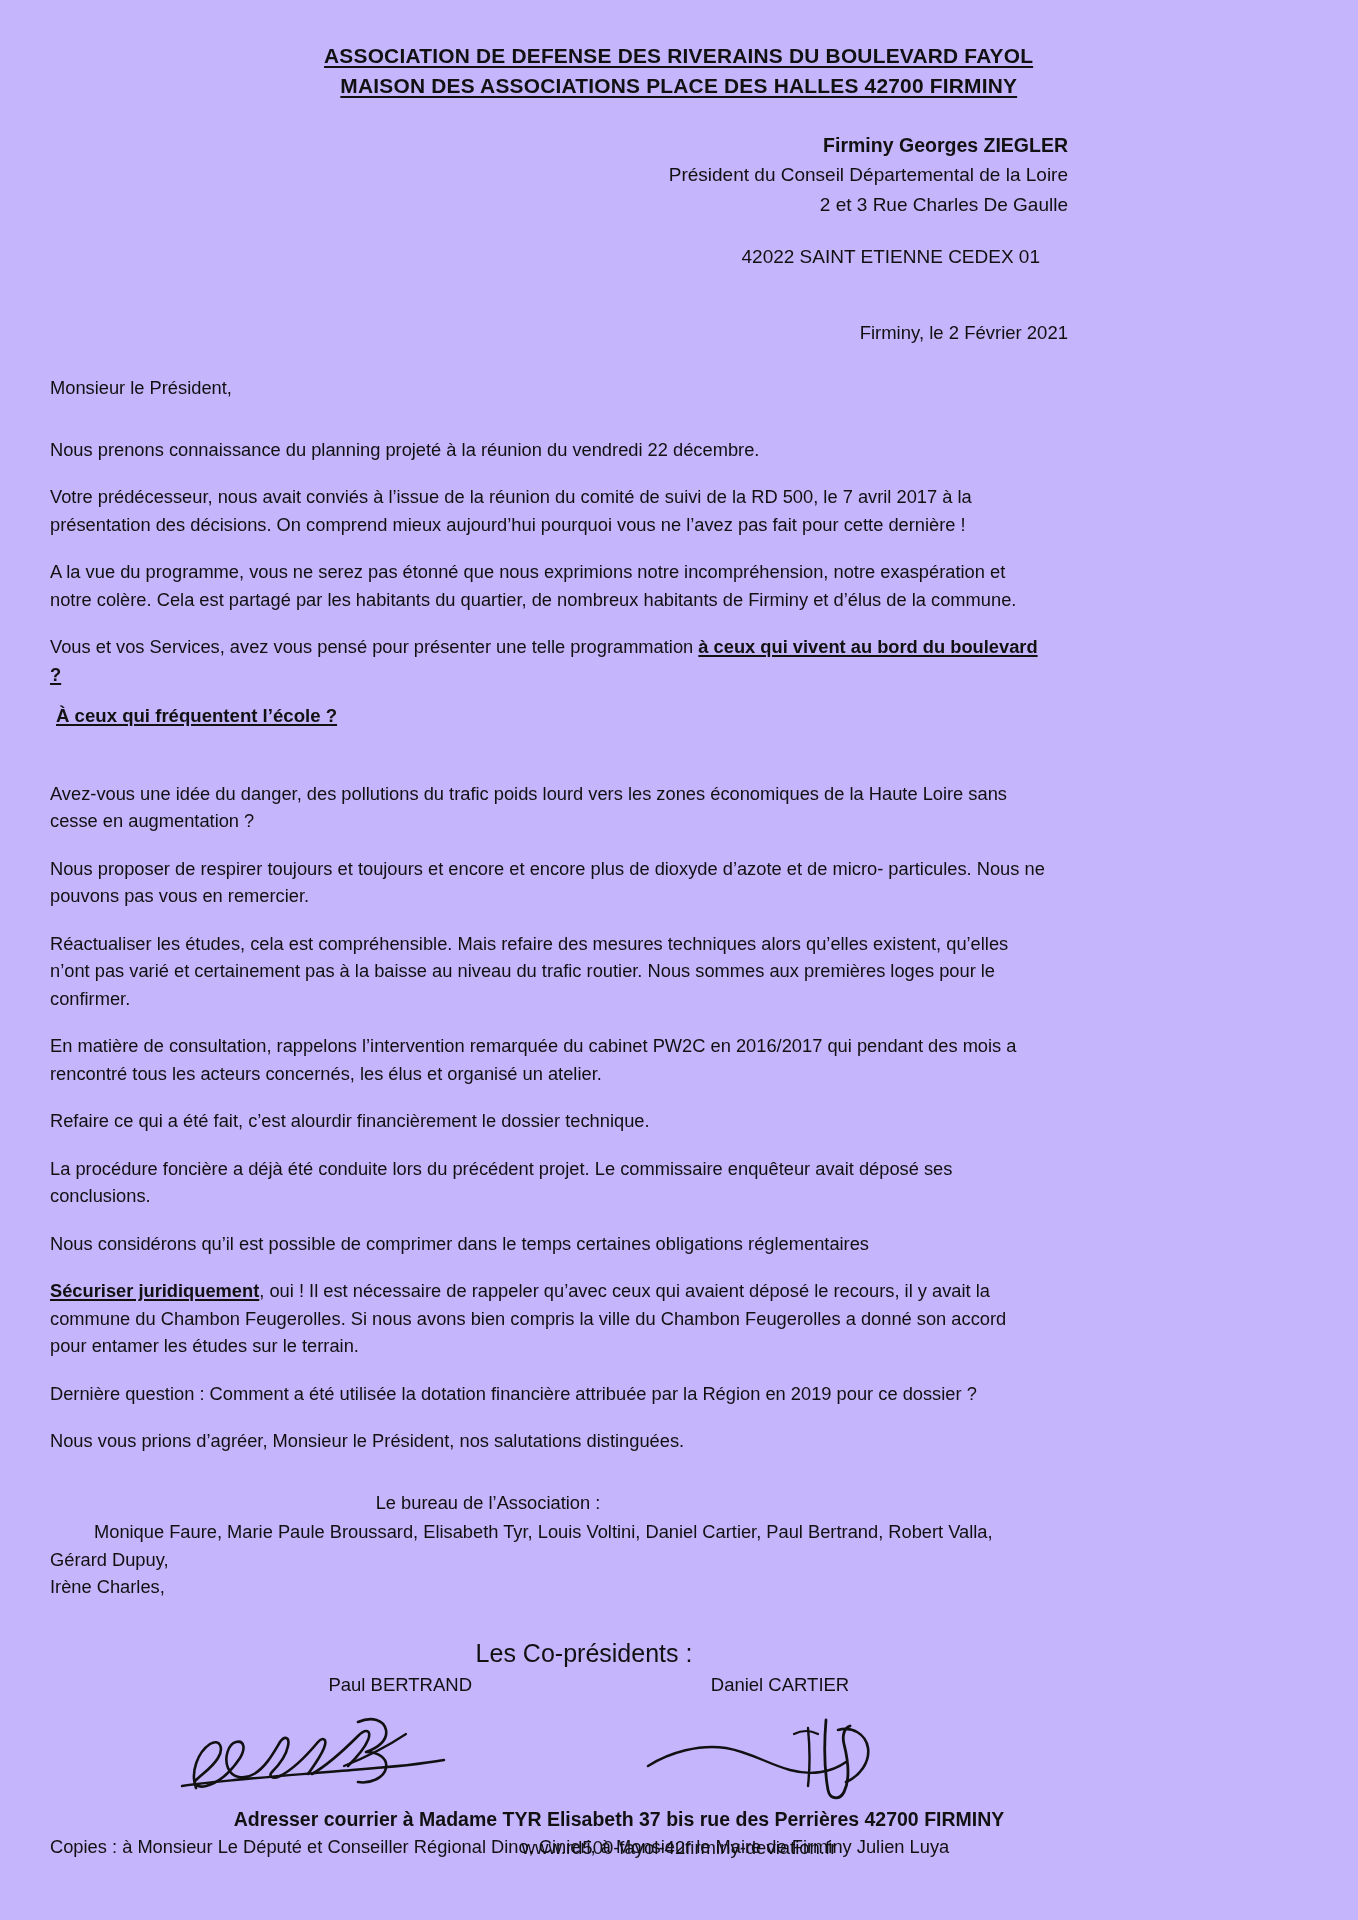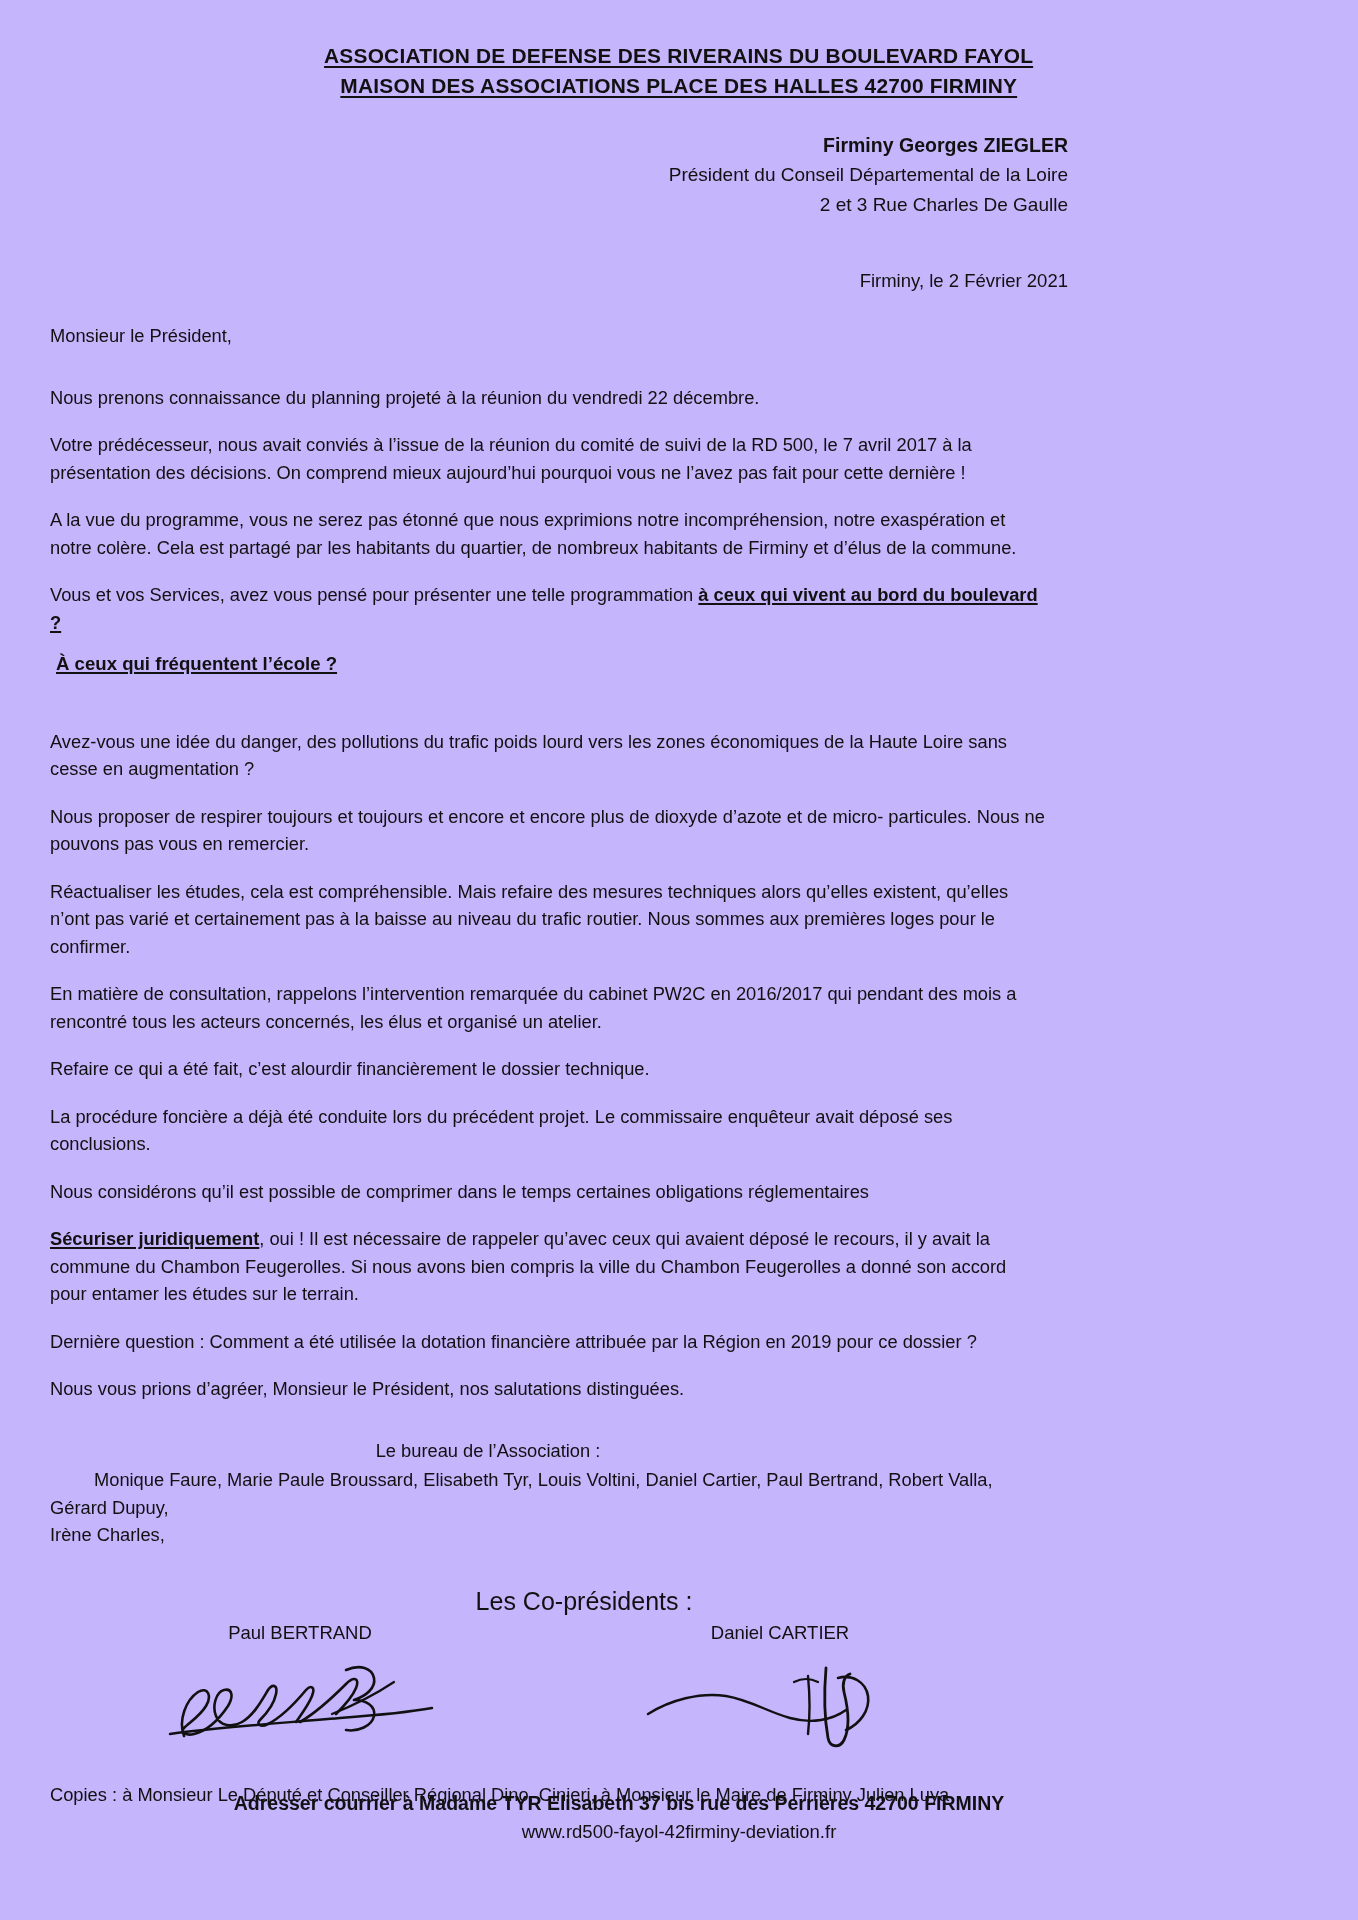--- a/index.html
+++ b/index.html
@@ -118,40 +118,40 @@
   .sig-row {
     position: relative;
     margin-top: 6px;
     height: 150px;
   }
   .sig-block {
     position: absolute;
     text-align: center;
     font-size: 18.5px;
   }
-  .sig-left  { left: 140px;  width: 320px; }
+  .sig-left  { left: 152px;  width: 320px; text-align: right; }
   .sig-right { left: 620px;  width: 320px; }
   .sig-name { margin-bottom: 4px; }
   .sig-img { height: 110px; }
   .sig-img svg { display: block; margin: 0 auto; }
 
   
   .copies {
     margin-top: 10px;
     padding: 0 60px 0 50px;
     font-size: 18.3px;
     line-height: 26px;
   }
 
   
   .footer {
     position: absolute;
     left: 0;
     right: 0;
-    bottom: 74px;
+    bottom: 58px;
     text-align: center;
   }
   .footer .addr {
     font-weight: bold;
     font-size: 19.5px;
     line-height: 30px;
     padding-right: 120px;
   }
   .footer .site {
     font-size: 18.5px;
@@ -169,20 +169,21 @@
     </div>
     <div class="lh-row">
       <span class="lh-line">MAISON DES ASSOCIATIONS PLACE DES HALLES 42700 FIRMINY</span>
     </div>
   </div>
 
   <div class="addressee">
     <div class="name">Firminy Georges ZIEGLER</div>
     <div>Président du Conseil Départemental  de la Loire</div>
     <div>2 et 3 Rue Charles De Gaulle</div>
+    <div class="cedex">42022 SAINT ETIENNE CEDEX 01</div>
   </div>
 
   <div class="dateline">Firminy, le 2 Février 2021</div>
 
   <div class="body">
 
     <p class="salutation">Monsieur le Président,</p>
 
     <p class="para">Nous prenons connaissance du planning projeté à la réunion du vendredi 22 décembre.</p>
 

